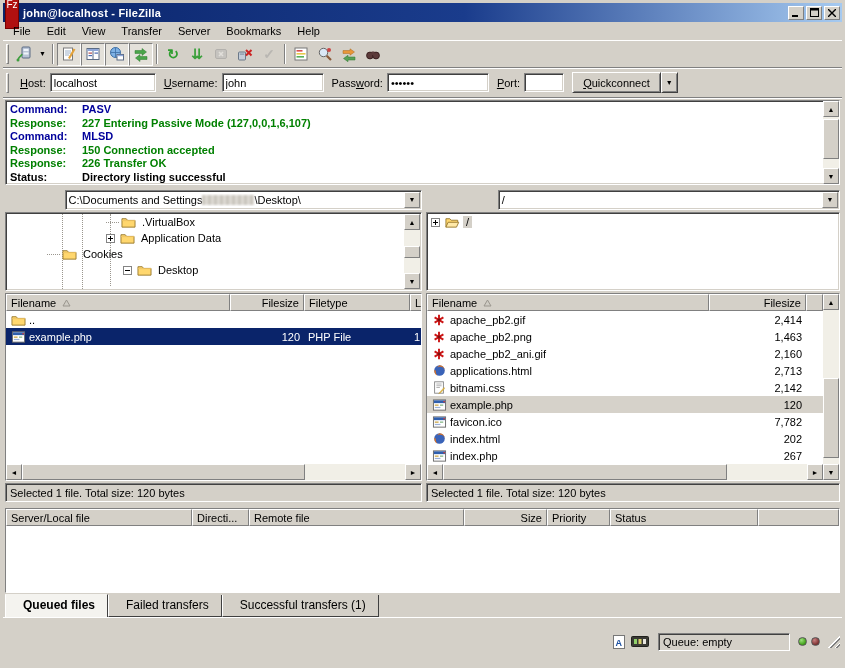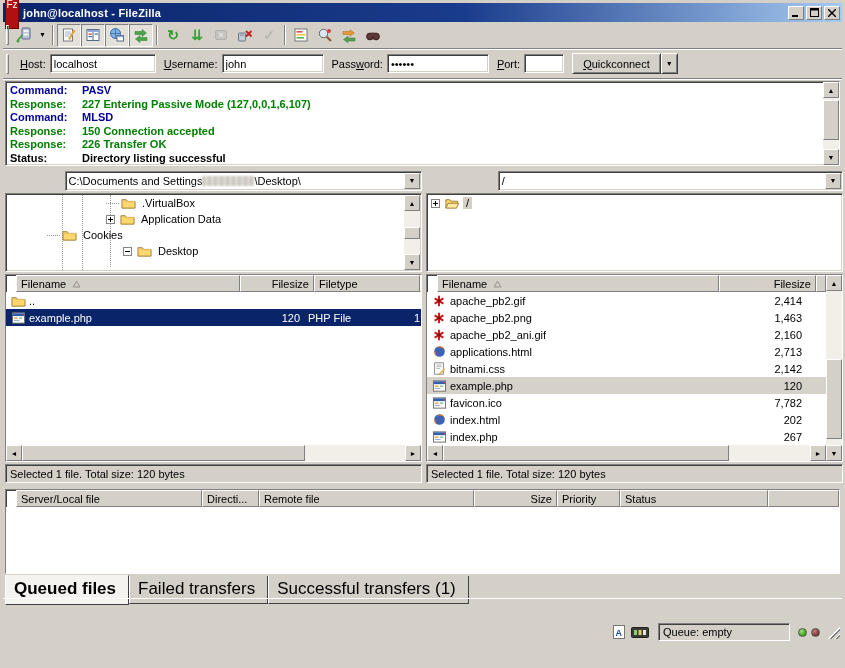--- a/index.html
+++ b/index.html
@@ -73,38 +73,38 @@
   .tree-label { padding:0 3px; }
   .tree-label.selected { background:#D4D0C8; }
   .expander { width:9px; height:9px; background:#fff; border:1px solid #848484; position:relative; flex:none; margin-right:4px; }
   .expander::before { content:""; position:absolute; left:1px; right:1px; top:3px; height:1px; background:#000; }
   .expander.plus::after { content:""; position:absolute; top:1px; bottom:1px; left:3px; width:1px; background:#000; }
   .dotline-v { position:absolute; width:1px; border-left:1px dotted #9a968e; }
   .ficon { width:16px; height:16px; flex:none; margin-right:3px; display:flex; align-items:center; justify-content:center; }
 
   .listbox { display:flex; }
   .list-main { flex:1; display:flex; flex-direction:column; overflow:hidden; }
-  .list-header { height:17px; display:flex; flex:none; background:#a21caf;margin-left:10px; }
+  .list-header { height:17px; display:flex; flex:none; background:#a21caf; }
   .hcell { height:17px; font-size:11px; display:flex; align-items:center; padding:0 4px; white-space:nowrap; overflow:hidden; flex:none; }
   .hcell .sort { margin-left:6px; }
   .hcell.right { justify-content:flex-end; }
   .hcell.fill { flex:1; }
   .list-rows { flex:1; background:#fff; overflow:hidden; }
   .frow { height:17px; display:flex; align-items:center; font-size:11px; color:#000; }
   .frow .fcell { padding:0 4px; white-space:nowrap; overflow:hidden; flex:none; display:flex; align-items:center; }
   .frow .fcell.right { justify-content:flex-end; }
   .frow.sel-active { background:#0A246A; color:#fff; }
   .frow.sel-inactive { background:#D6D2CA; }
   .statusline { height:19px; margin-top:2px; background:#D4D0C8; font-size:11px; display:flex; align-items:center; padding:0 4px; }
 
   
   .queuebox { margin:4px 2px 0 2px; background:#fff; display:flex; flex-direction:column; height:85px; flex:none; }
   .queue-rows { flex:1; background:#fff; }
   .tabsrow { display:flex; align-items:flex-start; padding:2px 2px 0 2px; height:24px; flex:none; }
-  .tab { font-size:17px; padding:3px 12px 4px 8px; background:#D4D0C8; border:1px solid; border-color:#D4D0C8 #404040 #404040 #fff; border-top:none;text-align:right; }
+  .tab { font-size:12px; padding:3px 12px 4px 17px; background:#D4D0C8; border:1px solid; border-color:#D4D0C8 #404040 #404040 #fff; border-top:none;text-align:right; }
   .tab.active { background:#F4F3EF; font-weight:bold; border-top:1px solid #F4F3EF; margin-top:-1px; padding-bottom:5px; }
 
   
   .statusbar { flex:1; display:flex; align-items:center; justify-content:flex-end; padding:0 2px; border-top:1px solid #fff; }
   .sb-icon { margin:0 3px; display:flex; align-items:center; }
   .queue-status { width:132px; height:18px; font-size:11px; display:flex; align-items:center; padding:0 4px; margin:0 6px; background:#D4D0C8; }
   .led { width:9px; height:9px; border-radius:50%; margin:0 2px; border:1px solid #555; }
   .led.green { background:radial-gradient(circle at 35% 30%,#9be37a,#3f9e17 70%); }
   .led.red { background:radial-gradient(circle at 35% 30%,#c98080,#7b3030 70%); }
   .grip { width:13px; height:13px; margin-left:5px; background:
@@ -129,20 +129,29 @@
           <rect x="0.5" y="0.5" width="8" height="2" fill="#000"></rect>
         </svg>
       </div>
     <div class="winbtn raised-thin">
         <svg width="8" height="8">
           <path d="M0 0 L8 8 M8 0 L0 8" stroke="#000" stroke-width="1.4"></path>
         </svg>
       </div>
   </div>
 
+  <div class="menubar" id="menubar">
+      <span class="menu-item">File</span>
+      <span class="menu-item">Edit</span>
+      <span class="menu-item">View</span>
+      <span class="menu-item">Transfer</span>
+      <span class="menu-item">Server</span>
+      <span class="menu-item">Bookmarks</span>
+      <span class="menu-item">Help</span>
+    </div>
 
   <div class="toolbar" id="toolbar">
       <div class="tool-grip"></div>
       <div class="tbtn">
         <svg width="16" height="16" viewBox="0 0 16 16">
           <rect x="6" y="1" width="8" height="11" rx="1" fill="#b9c4d6" stroke="#5a6b84"></rect>
           <rect x="7.5" y="3" width="5" height="2" fill="#eef3fa"></rect>
           <rect x="7.5" y="6.5" width="5" height="2" fill="#eef3fa"></rect>
           <path d="M2 14 C3 10 5 11 6 8" stroke="#3f9e3f" stroke-width="1.6" fill="none"></path>
           <circle cx="2" cy="14" r="1.5" fill="#3f9e3f"></circle>

